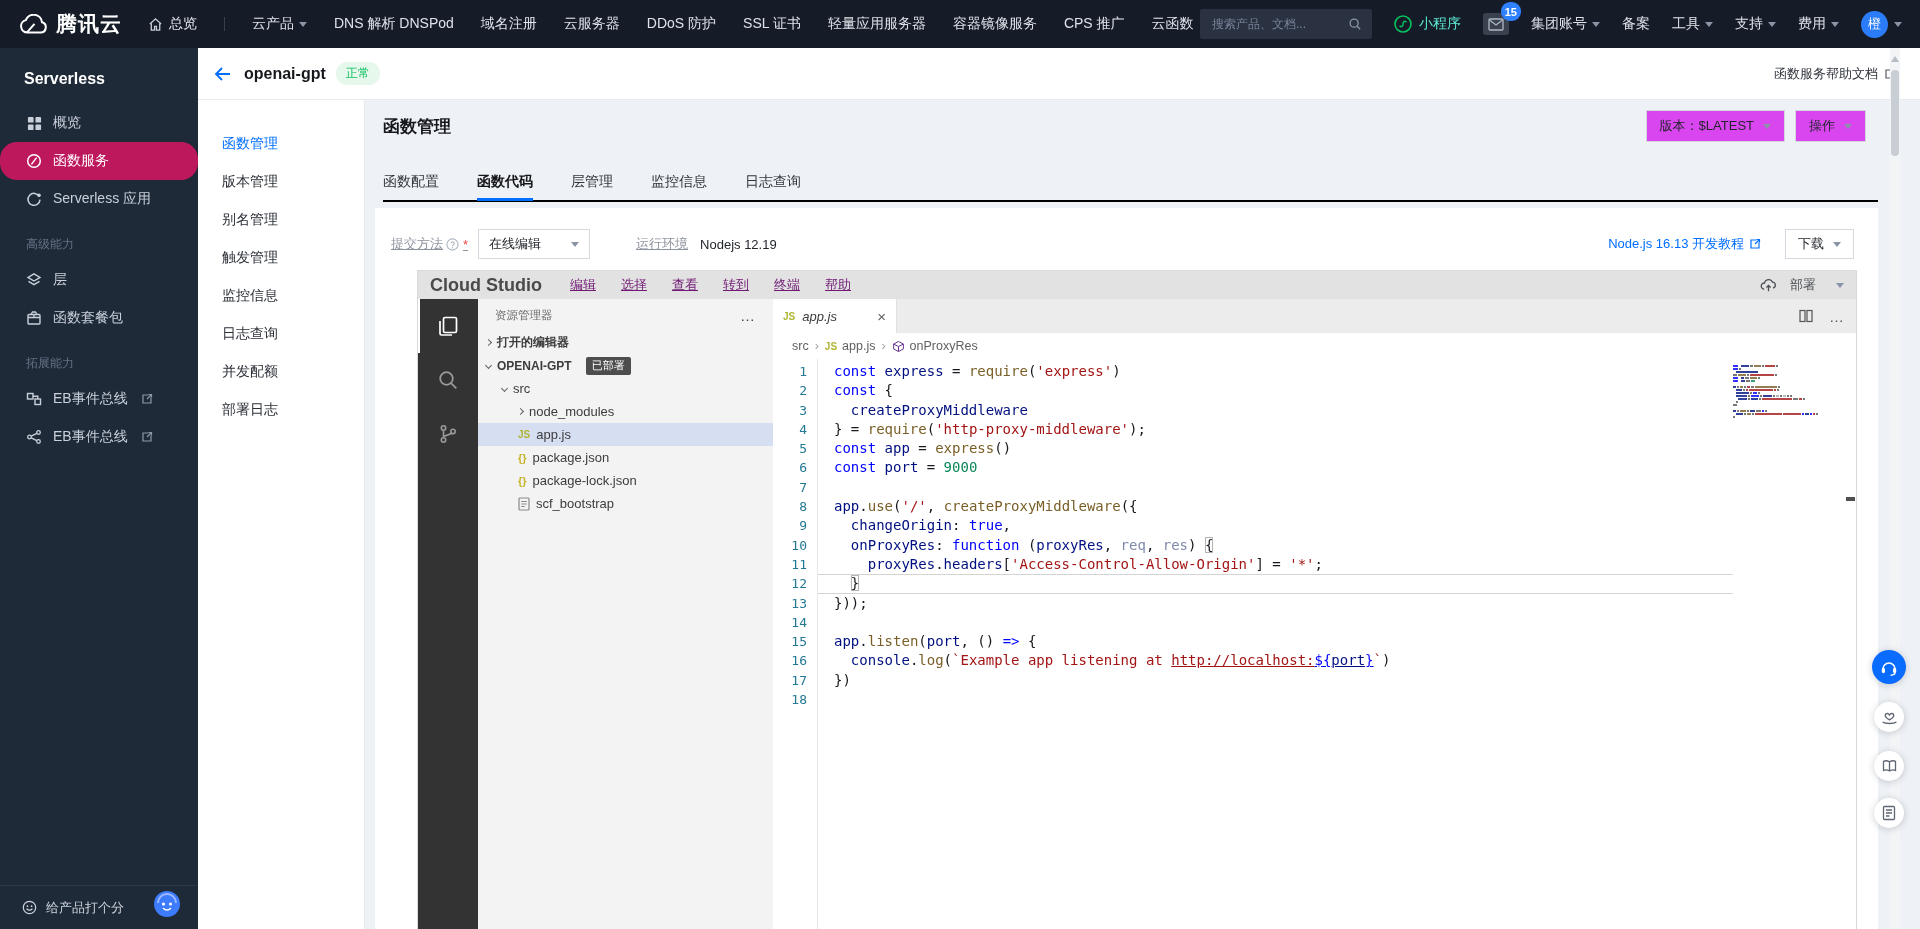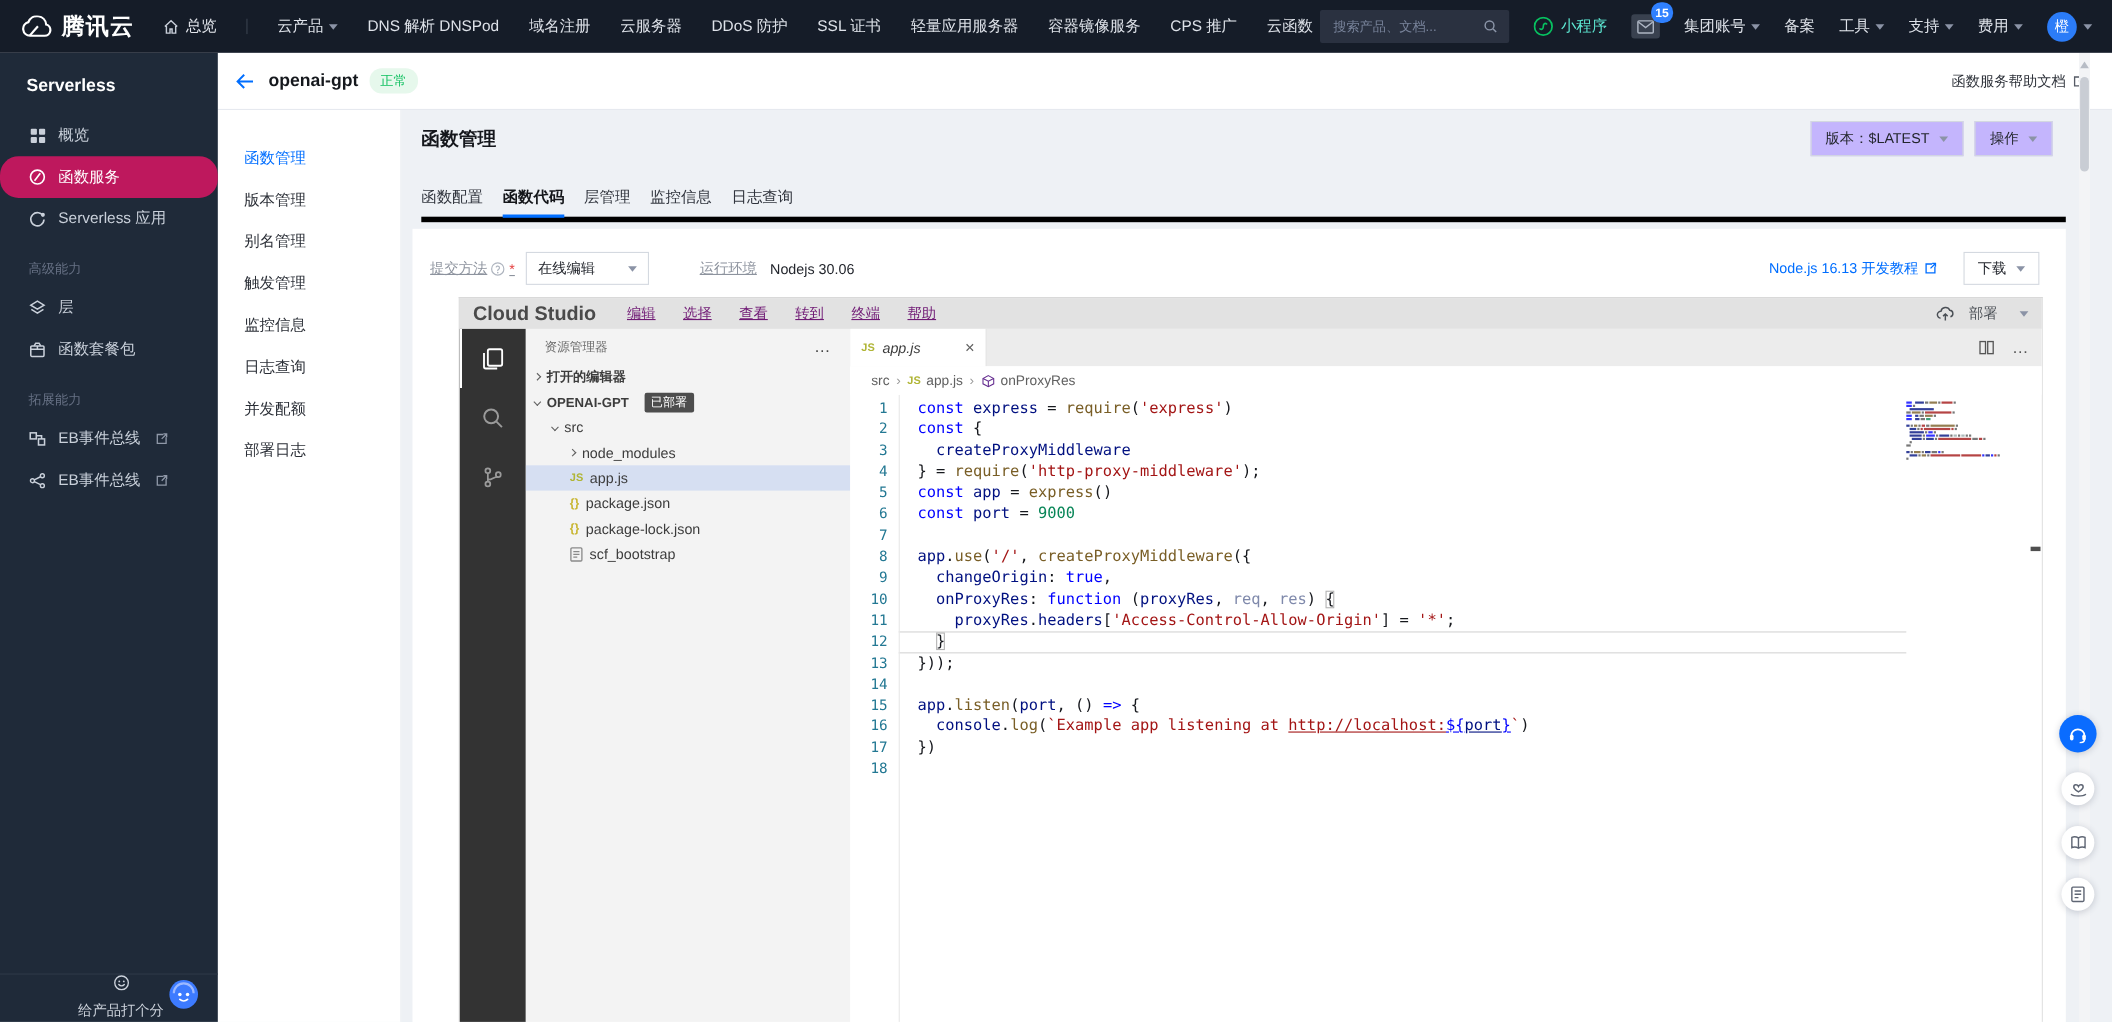--- a/index.html
+++ b/index.html
@@ -27,41 +27,41 @@
   .avatar{width:27px;height:27px;border-radius:50%;background:#2b7cf8;color:#fff;display:flex;align-items:center;justify-content:center;font-size:13px;}
 
   
   .sidebar{position:absolute;left:0;top:48px;width:198px;bottom:0;background:#1f2a39;z-index:20;}
   .sb-title{padding:22px 0 16px 24px;color:#fff;font-size:16px;font-weight:700;}
   .sb-item{height:38px;display:flex;align-items:center;padding-left:26px;color:#c9d0da;font-size:14px;cursor:pointer;gap:11px;}
   .sb-item.active{background:#be185d;color:#fff;border-radius:17px;}
   .sb-section{padding:18px 0 8px 26px;color:#667084;font-size:12px;}
   .sb-icon{display:flex;align-items:center;justify-content:center;width:16px;height:16px;}
   .ext{margin-left:2px;color:#8f98a8;display:flex;}
-  .sb-footer{position:absolute;bottom:0;left:0;right:0;height:44px;border-top:1px solid #2e3948;display:flex;align-items:center;padding-left:22px;color:#cdd3dc;font-size:13px;gap:9px;cursor:pointer;flex-direction:column;}
+  .sb-footer{position:absolute;bottom:0;left:0;right:0;height:44px;border-top:1px solid #2e3948;display:flex;align-items:center;padding-left:22px;color:#cdd3dc;font-size:13px;gap:9px;cursor:pointer;}
   .mascot{position:absolute;right:16px;bottom:7px;}
 
   
   .page-header{position:absolute;left:198px;top:48px;right:0;height:52px;background:#fff;border-bottom:1px solid #e6e9ef;display:flex;align-items:center;padding:0 24px 0 10px;z-index:10;}
   .back-btn{width:30px;height:30px;display:flex;align-items:center;justify-content:center;color:#006eff;cursor:pointer;}
   .fn-title{font-size:16px;font-weight:700;color:#15181d;margin:0 10px 0 6px;}
   .status-badge{background:#e6f8ec;color:#10c060;font-size:12px;padding:3px 10px;border-radius:11px;}
   .help-link{margin-left:auto;font-size:13px;color:#2f333b;display:flex;gap:6px;align-items:center;cursor:pointer;}
 
   
   .subnav{position:absolute;left:198px;top:100px;width:167px;bottom:0;background:#fff;border-right:1px solid #e8ebf0;padding-top:24px;z-index:5;}
   .sn-item{height:38px;line-height:38px;padding-left:24px;font-size:14px;color:#2a2e36;cursor:pointer;}
   .sn-item.active{color:#006eff;}
 
   
   .main{position:absolute;left:365px;top:100px;right:0;bottom:0;background:#eef1f5;}
   .page-title{position:absolute;left:18px;top:15px;font-size:17px;font-weight:700;color:#15171c;}
   .m-buttons{position:absolute;right:54px;top:10px;display:flex;gap:10px;}
-  .btn{height:32px;background:#c4b5fd;border:1px solid #d3d8e0;font-size:13px;color:#23262d;display:flex;align-items:center;padding:0 13px;gap:9px;cursor:pointer;}
-  .tabs{position:absolute;left:18px;right:42px;top:64px;height:38px;border-bottom:5px solid #000000;display:flex;gap:18px;font-family:Liberation Serif, serif;}
+  .btn{height:32px;background:#d946ef;border:1px solid #d3d8e0;font-size:13px;color:#23262d;display:flex;align-items:center;padding:0 13px;gap:9px;cursor:pointer;}
+  .tabs{position:absolute;left:18px;right:42px;top:64px;height:38px;border-bottom:2px solid #000000;display:flex;gap:38px;}
   .tab{font-size:14px;color:#30343d;line-height:34px;position:relative;cursor:pointer;white-space:nowrap;}
   .tab.active{font-weight:700;color:#14161a;}
   .tab.active::after{content:"";position:absolute;left:0;right:0;bottom:-1px;height:3px;background:#006eff;}
   .panel{position:absolute;left:10px;right:42px;top:108px;bottom:-20px;background:#fff;}
   .submit-row{position:absolute;left:16px;top:20px;right:24px;height:32px;display:flex;align-items:center;font-size:13px;}
   .gray-label{color:#8d939e;display:flex;align-items:center;gap:3px;text-decoration:underline;}
   .req{color:#e54545;margin-left:1px;}
   .sel{width:112px;height:30px;border:1px solid #d4d9e0;display:flex;align-items:center;padding:0 10px;color:#23262d;margin-left:10px;cursor:pointer;background:#fff;}
   .sel .caret{margin-left:auto;}
   .runtime-label{margin-left:46px;}
@@ -412,21 +412,21 @@
                 <circle cx="7" cy="10.6" r=".8" fill="#b0b6c0"></circle>
               </svg>
             </span>
           <span class="req">*</span>
         </span>
         <div class="sel">
           <span>在线编辑</span>
           <span class="caret"></span>
         </div>
         <span class="gray-label runtime-label">运行环境</span>
-        <span class="runtime-val">Nodejs 30.06</span>
+        <span class="runtime-val">Nodejs 12.19</span>
         <span class="row-right">
           <span class="tlink">
             <span>Node.js 16.13 开发教程</span>
             <span style="display:flex;">
                 <svg width="12" height="12" viewBox="0 0 12 12">
                   <path d="M7.5 2H2v8h8V4.5" fill="none" stroke="#006eff" stroke-width="1.2"></path>
                   <path d="m6 6 4.5-4.5M7.5 1.5H10.5v3" fill="none" stroke="#006eff" stroke-width="1.2"></path>
                 </svg>
               </span>
           </span>

